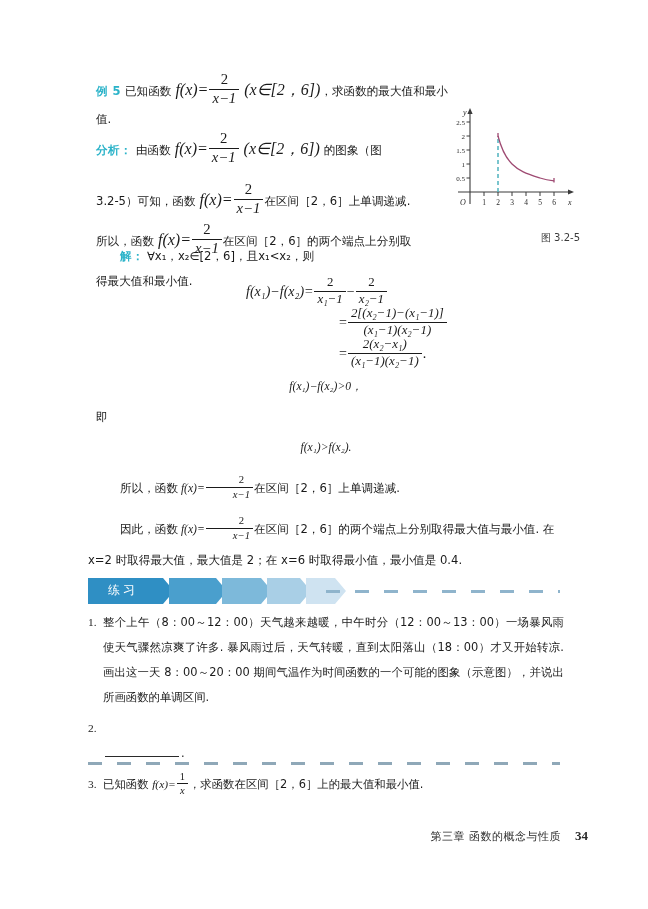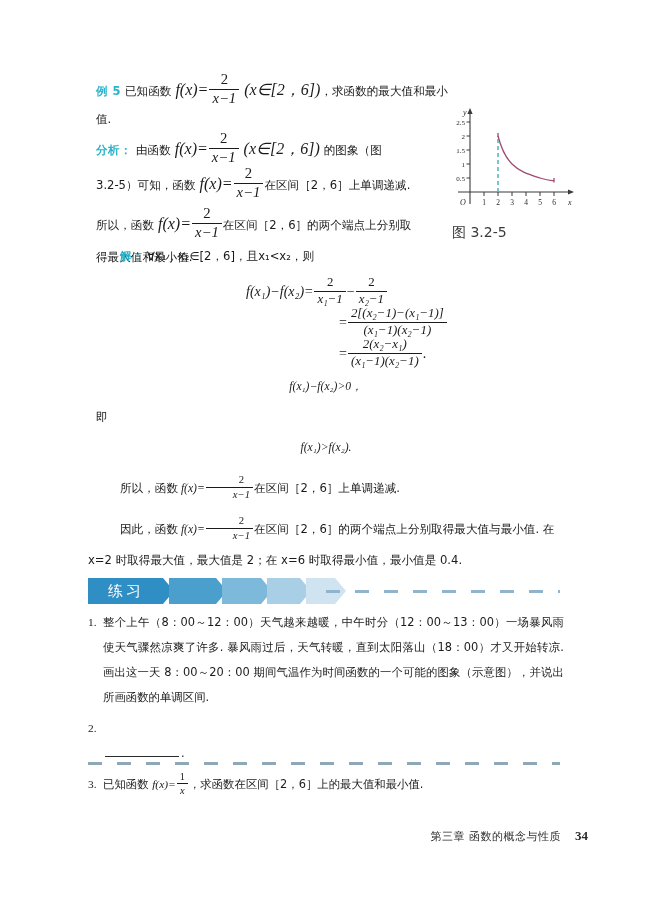--- a/index.html
+++ b/index.html
@@ -73,24 +73,24 @@
   #example-block .line { min-height: 28px; }
 
   
   #figure-wrap {
     position: absolute;
     left: 452px;
     top: 104px;
     width: 128px;
   }
   #figure-caption {
-    text-align: left;
-    font-size: 14px;
+    text-align: right;
+    font-size: 10px;
     color: #3a3a3a;
-    margin-top: 4px;
+    margin-top: 11px;
     font-family: "DejaVu Sans", "Liberation Sans", sans-serif;
   }
 
   
   #solution-block {
     position: absolute;
     left: 96px;
     top: 242px;
     width: 460px;
   }
@@ -132,21 +132,21 @@
   .chev-1 { width: 58px; background: #4a9fcd; }
   .chev-2 { width: 50px; background: #7db9da; }
   .chev-3 { width: 44px; background: #a9cfe6; }
   .chev-4 { width: 40px; background: #cfe3f1; }
   #banner-label {
     position: absolute;
     left: 20px;
     top: 4px;
     color: #ffffff;
     font-family: Liberation Serif, serif;
-    font-size: 15px;
+    font-size: 12px;
     letter-spacing: 3px;
   }
   #banner-dashes {
     position: absolute;
     left: 238px;
     top: 12px;
     right: 0;
     height: 3px;
     background-image: repeating-linear-gradient(to right, #8fb4cc 0 14px, transparent 14px 29px);
   }
@@ -232,31 +232,31 @@
     </div>
 
     <div class="line" style="margin-top:6px;">
       <span class="label-accent">分析：</span>
       <span class="han">由函数</span>
       <span class="mi">f(x)=</span><span class="frac"><span class="num mn">2</span><span class="den mi">x−1</span></span>
       <span class="mi">(x∈[2，6])</span>
       <span class="han">的图象（图</span>
     </div>
 
-    <div class="line" style="margin-top:0;">
+    <div class="line" style="margin-top:16px;">
       <span class="han">3.2-5）可知，函数</span>
       <span class="mi">f(x)=</span><span class="frac"><span class="num mn">2</span><span class="den mi">x−1</span></span><span class="han">在区间［2，6］上单调递减.</span>
     </div>
 
     <div class="line" style="margin-top:6px;">
       <span class="han">所以，函数</span>
       <span class="mi">f(x)=</span><span class="frac"><span class="num mn">2</span><span class="den mi">x−1</span></span><span class="han">在区间［2，6］的两个端点上分别取</span>
     </div>
 
-    <div class="line" style="margin-top:4px;">
+    <div class="line" style="margin-top:12px;">
       <span class="han">得最大值和最小值.</span>
     </div>
   </div>
 
   <div id="figure-wrap">
     <svg width="128" height="112" viewBox="0 0 128 112">
 
       <line x1="18" y1="100" x2="18" y2="8" stroke="#3a3a3a" stroke-width="1.1"></line>
       <polygon points="18,4 15.4,10 20.6,10" fill="#3a3a3a"></polygon>
 

